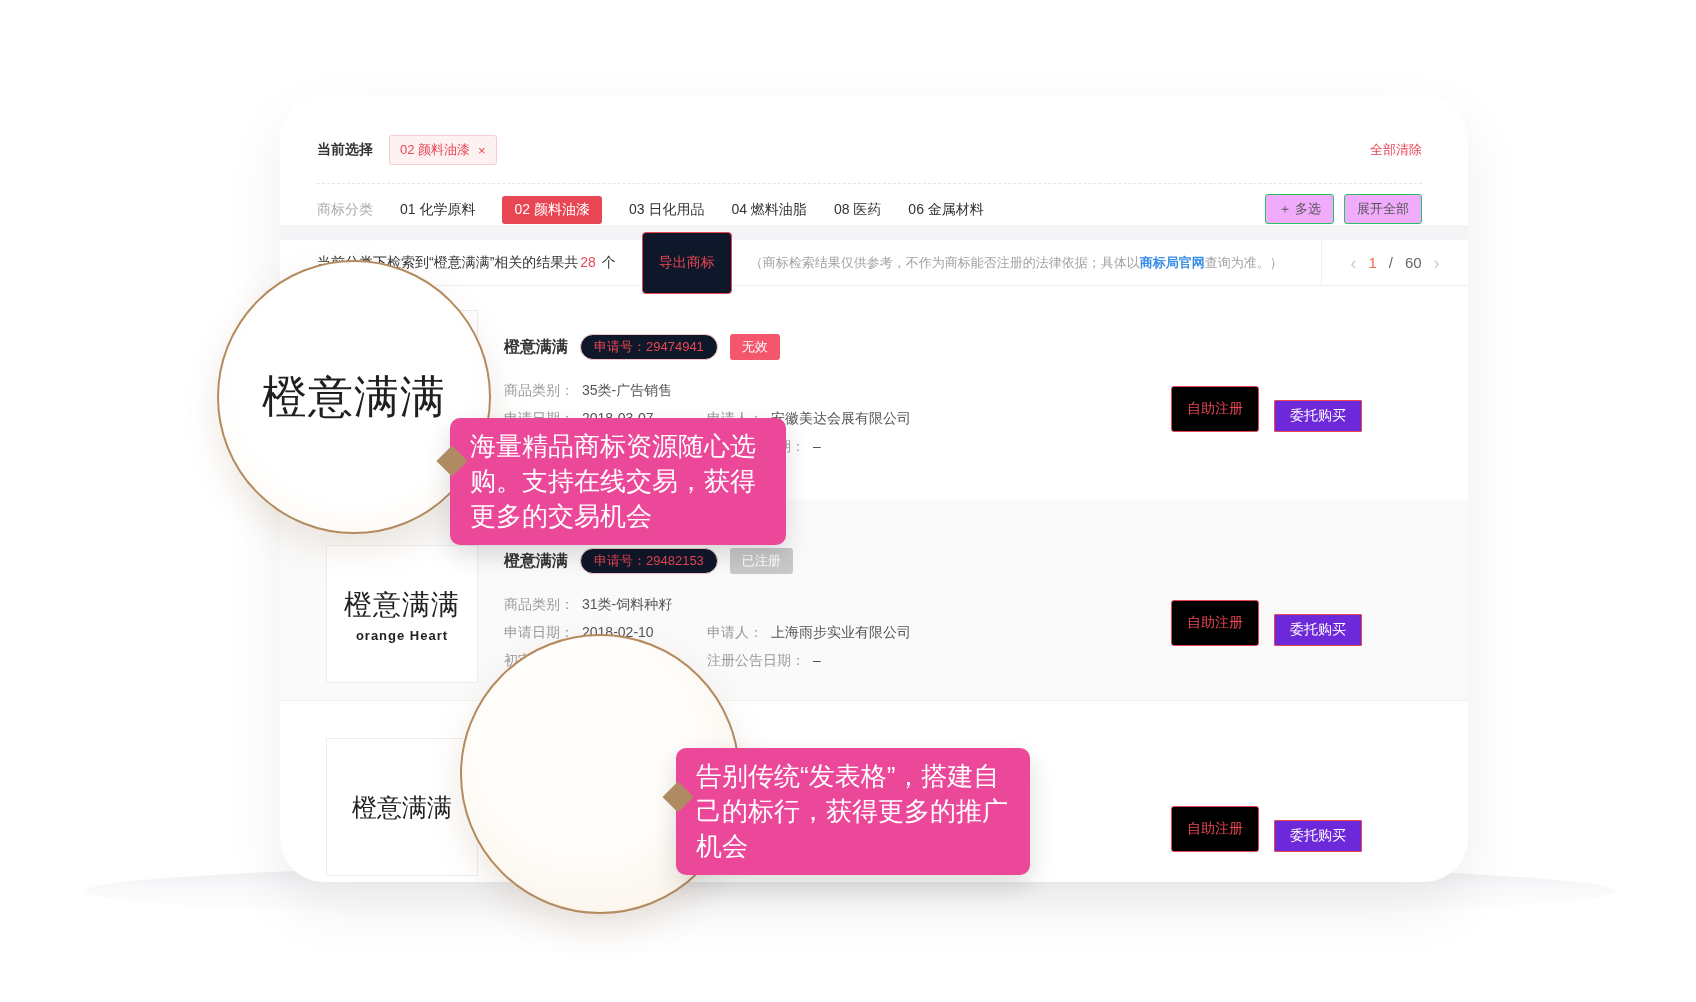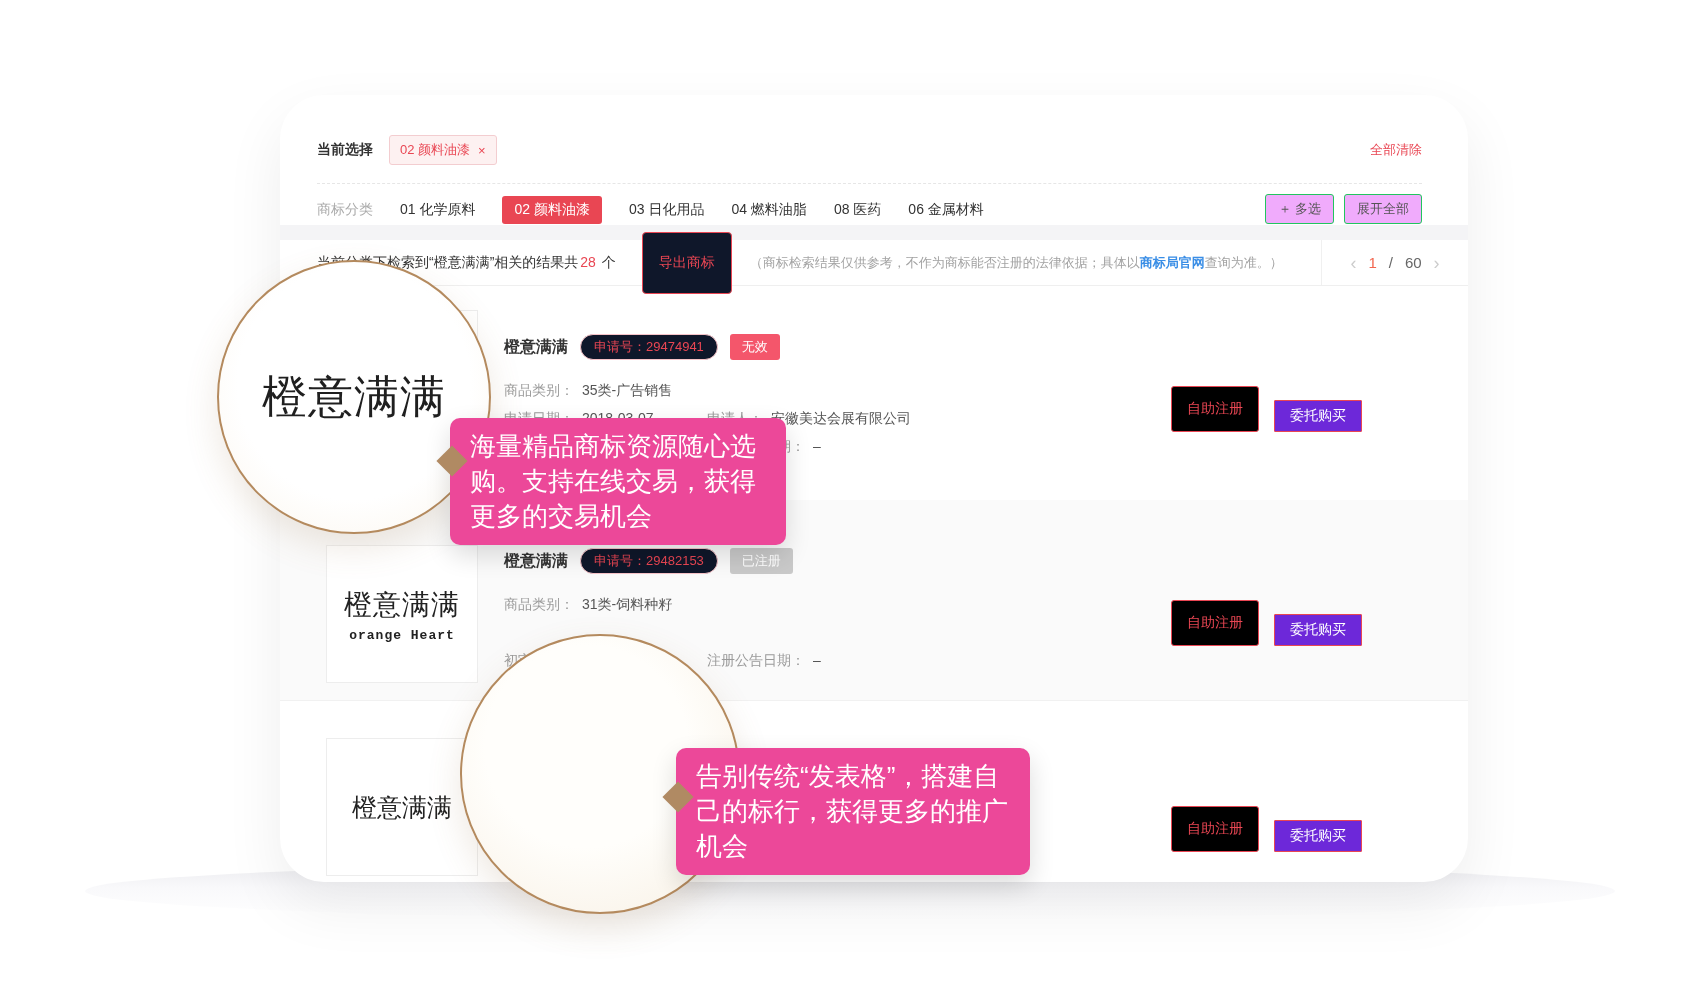--- a/index.html
+++ b/index.html
@@ -76,21 +76,21 @@
     position:absolute;left:46px;width:150px;height:136px;background:#fff;
     border:1px solid #ededed;display:flex;flex-direction:column;
     align-items:center;justify-content:center;gap:4px;cursor:pointer;
   }
   .row1 .mark{top:24px;}
   .row2 .mark{top:45px;}
   .row3 .mark{top:38px;}
   .mark-text{color:#222;font-size:24px;white-space:nowrap;}
   .row2 .mark-text{font-family:"Liberation Serif","DejaVu Serif",serif;font-size:28px;letter-spacing:1px;}
   .row3 .mark-text{font-size:25px;}
-  .mark-sub{font-family:Liberation Mono, monospace;font-weight:bold;font-size:13px;color:#222;letter-spacing:1px;}
+  .mark-sub{font-family:Liberation Sans, sans-serif;font-weight:bold;font-size:13px;color:#222;letter-spacing:1px;}
   .title{position:absolute;left:224px;display:flex;align-items:center;gap:12px;}
   .row1 .title,.row2 .title{top:48px;}
   .row3 .title{top:60px;}
   .tm-name{font-size:16px;font-weight:bold;color:#333;white-space:nowrap;}
   .appno{
     border:1px solid #f6c3c8;background:#0f172a;color:#e94653;
     font-size:13px;padding:3px 13px;border-radius:13px;white-space:nowrap;
   }
   .badge{font-size:13px;color:#fff;padding:4px 12px;border-radius:3px;white-space:nowrap;}
   .badge-invalid{background:#f4566b;}
@@ -220,20 +220,24 @@
     <div class="mark">
       <span class="mark-text">橙意满满</span>
       <span class="mark-sub">orange Heart</span>
     </div>
     <div class="title">
       <span class="tm-name">橙意满满</span>
       <span class="appno"><span>申请号：</span><span>29482153</span></span>
       <span class="badge badge-registered">已注册</span>
     </div>
     <div class="line l1"><span class="lb">商品类别：</span><span class="vl">31类-饲料种籽</span></div>
+    <div class="line l2">
+      <span class="lb">申请日期：</span><span class="vl">2018-02-10</span>
+      <span class="col2"><span class="lb">申请人：</span><span class="vl">上海雨步实业有限公司</span></span>
+    </div>
     <div class="line l3">
       <span class="lb">初审公告日期：</span><span class="vl">–</span>
       <span class="col2"><span class="lb">注册公告日期：</span><span class="vl">–</span></span>
     </div>
     <div class="actions">
       <button class="btn-outline">自助注册</button>
       <button class="btn-solid">委托购买</button>
     </div>
   </div>
 

